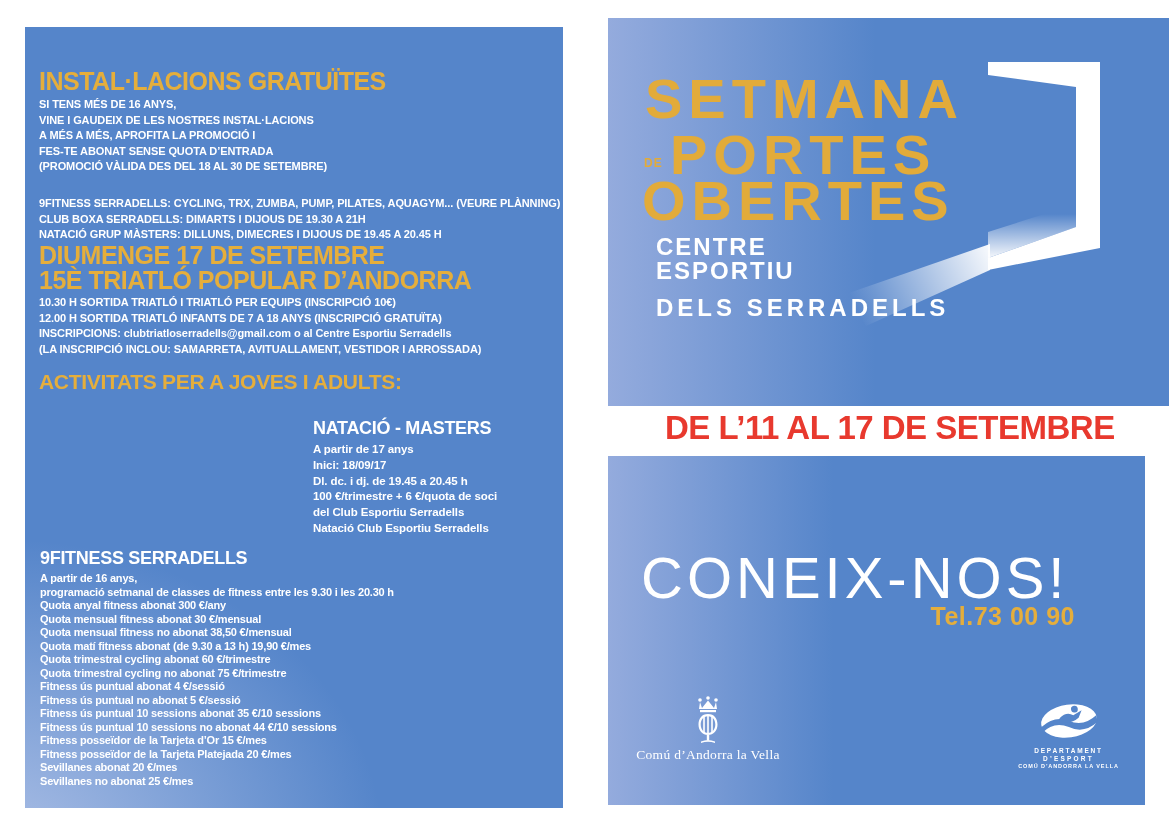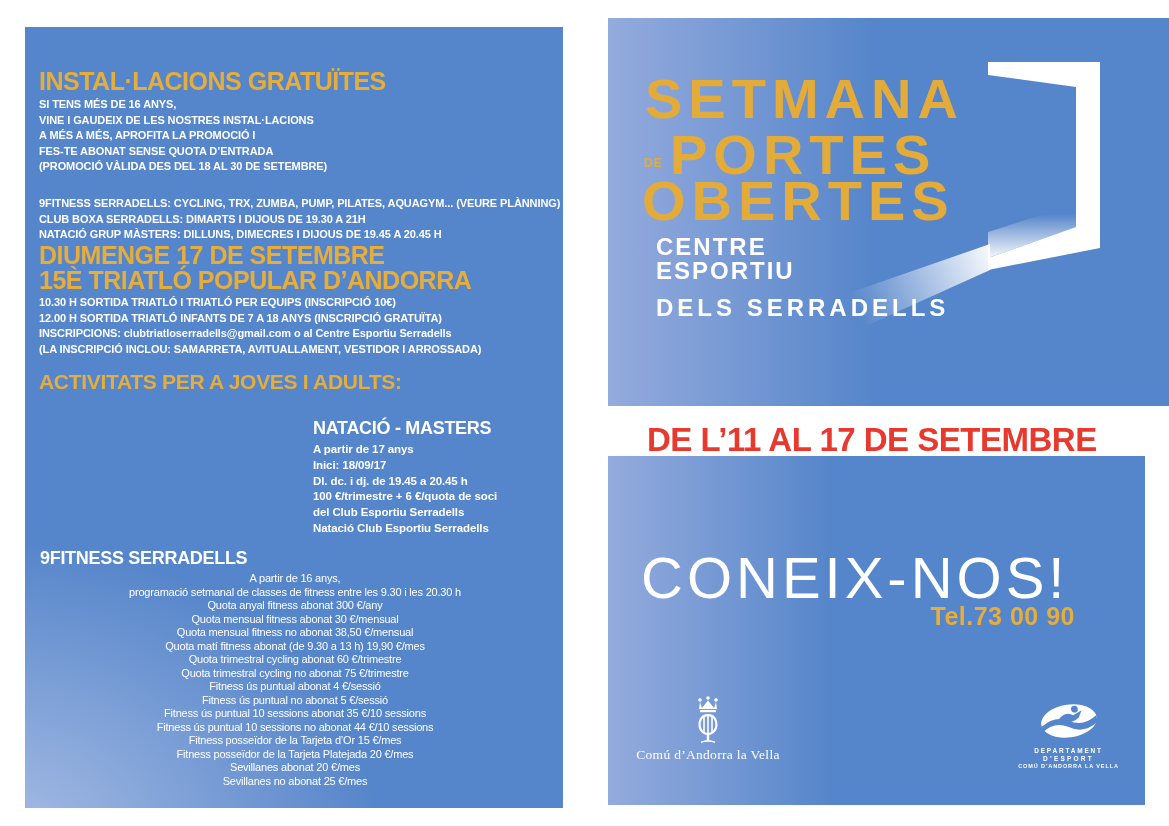--- a/index.html
+++ b/index.html
@@ -38,31 +38,31 @@
   }
   .lp-body{
     left:14px;color:#ffffff;font-weight:700;font-size:11px;line-height:15.6px;
     letter-spacing:-0.1px;white-space:pre-line;
   }
   .lp-h2{
     left:14px;color:var(--yellow);font-weight:700;font-size:21px;line-height:22px;letter-spacing:-0.3px;
   }
   .col-title{color:#ffffff;font-weight:700;font-size:18px;line-height:22px;letter-spacing:-0.3px;margin:0 0 3px 0;}
   .col-body{color:#ffffff;font-weight:700;font-size:11.5px;line-height:15.8px;letter-spacing:-0.1px;white-space:pre-line;margin:0;}
-  .fit-body{color:#ffffff;font-weight:400;font-size:11px;line-height:13.5px;letter-spacing:-0.2px;white-space:pre-line;margin:0;text-align:center;}
+  .fit-body{color:#ffffff;font-weight:700;font-size:11px;line-height:13.5px;letter-spacing:-0.2px;white-space:pre-line;margin:0;}
   
   .big-title{
     color:var(--titleyellow);font-weight:700;font-size:56px;line-height:56px;letter-spacing:6px;
     font-family:"Liberation Sans",sans-serif;
   }
   .t-de{color:var(--titleyellow);font-weight:700;font-size:12px;letter-spacing:1px;}
   .sub-line{color:#ffffff;font-weight:700;font-size:24px;line-height:26px;letter-spacing:2px;}
   .sub-wide{letter-spacing:4px;}
   .date-banner{
-    left:647px;top:409px;color:var(--red);font-weight:700;font-size:33px;letter-spacing:-0.5px;margin-top:12px;
+    left:665px;top:409px;color:var(--red);font-weight:700;font-size:33px;letter-spacing:-0.5px;
   }
   
   .coneix{color:#ffffff;font-weight:400;font-size:58px;letter-spacing:4px;line-height:57px;}
   .tel{color:var(--yellow);font-weight:700;font-size:25px;letter-spacing:0.5px;}
   .logo-box{text-align:center;}
   .comu-label{color:#ffffff;font-family:"Liberation Serif",serif;font-size:13.5px;letter-spacing:0.3px;margin-top:3px;}
   .dept-l1{color:#ffffff;font-weight:700;font-size:6.5px;letter-spacing:1.8px;margin-top:2px;}
   .dept-l2{color:#ffffff;font-weight:700;font-size:6.5px;letter-spacing:2.2px;margin-top:1px;}
   .dept-l3{color:#ffffff;font-weight:700;font-size:5.5px;letter-spacing:0.9px;margin-top:1px;}
   svg{display:block;}

